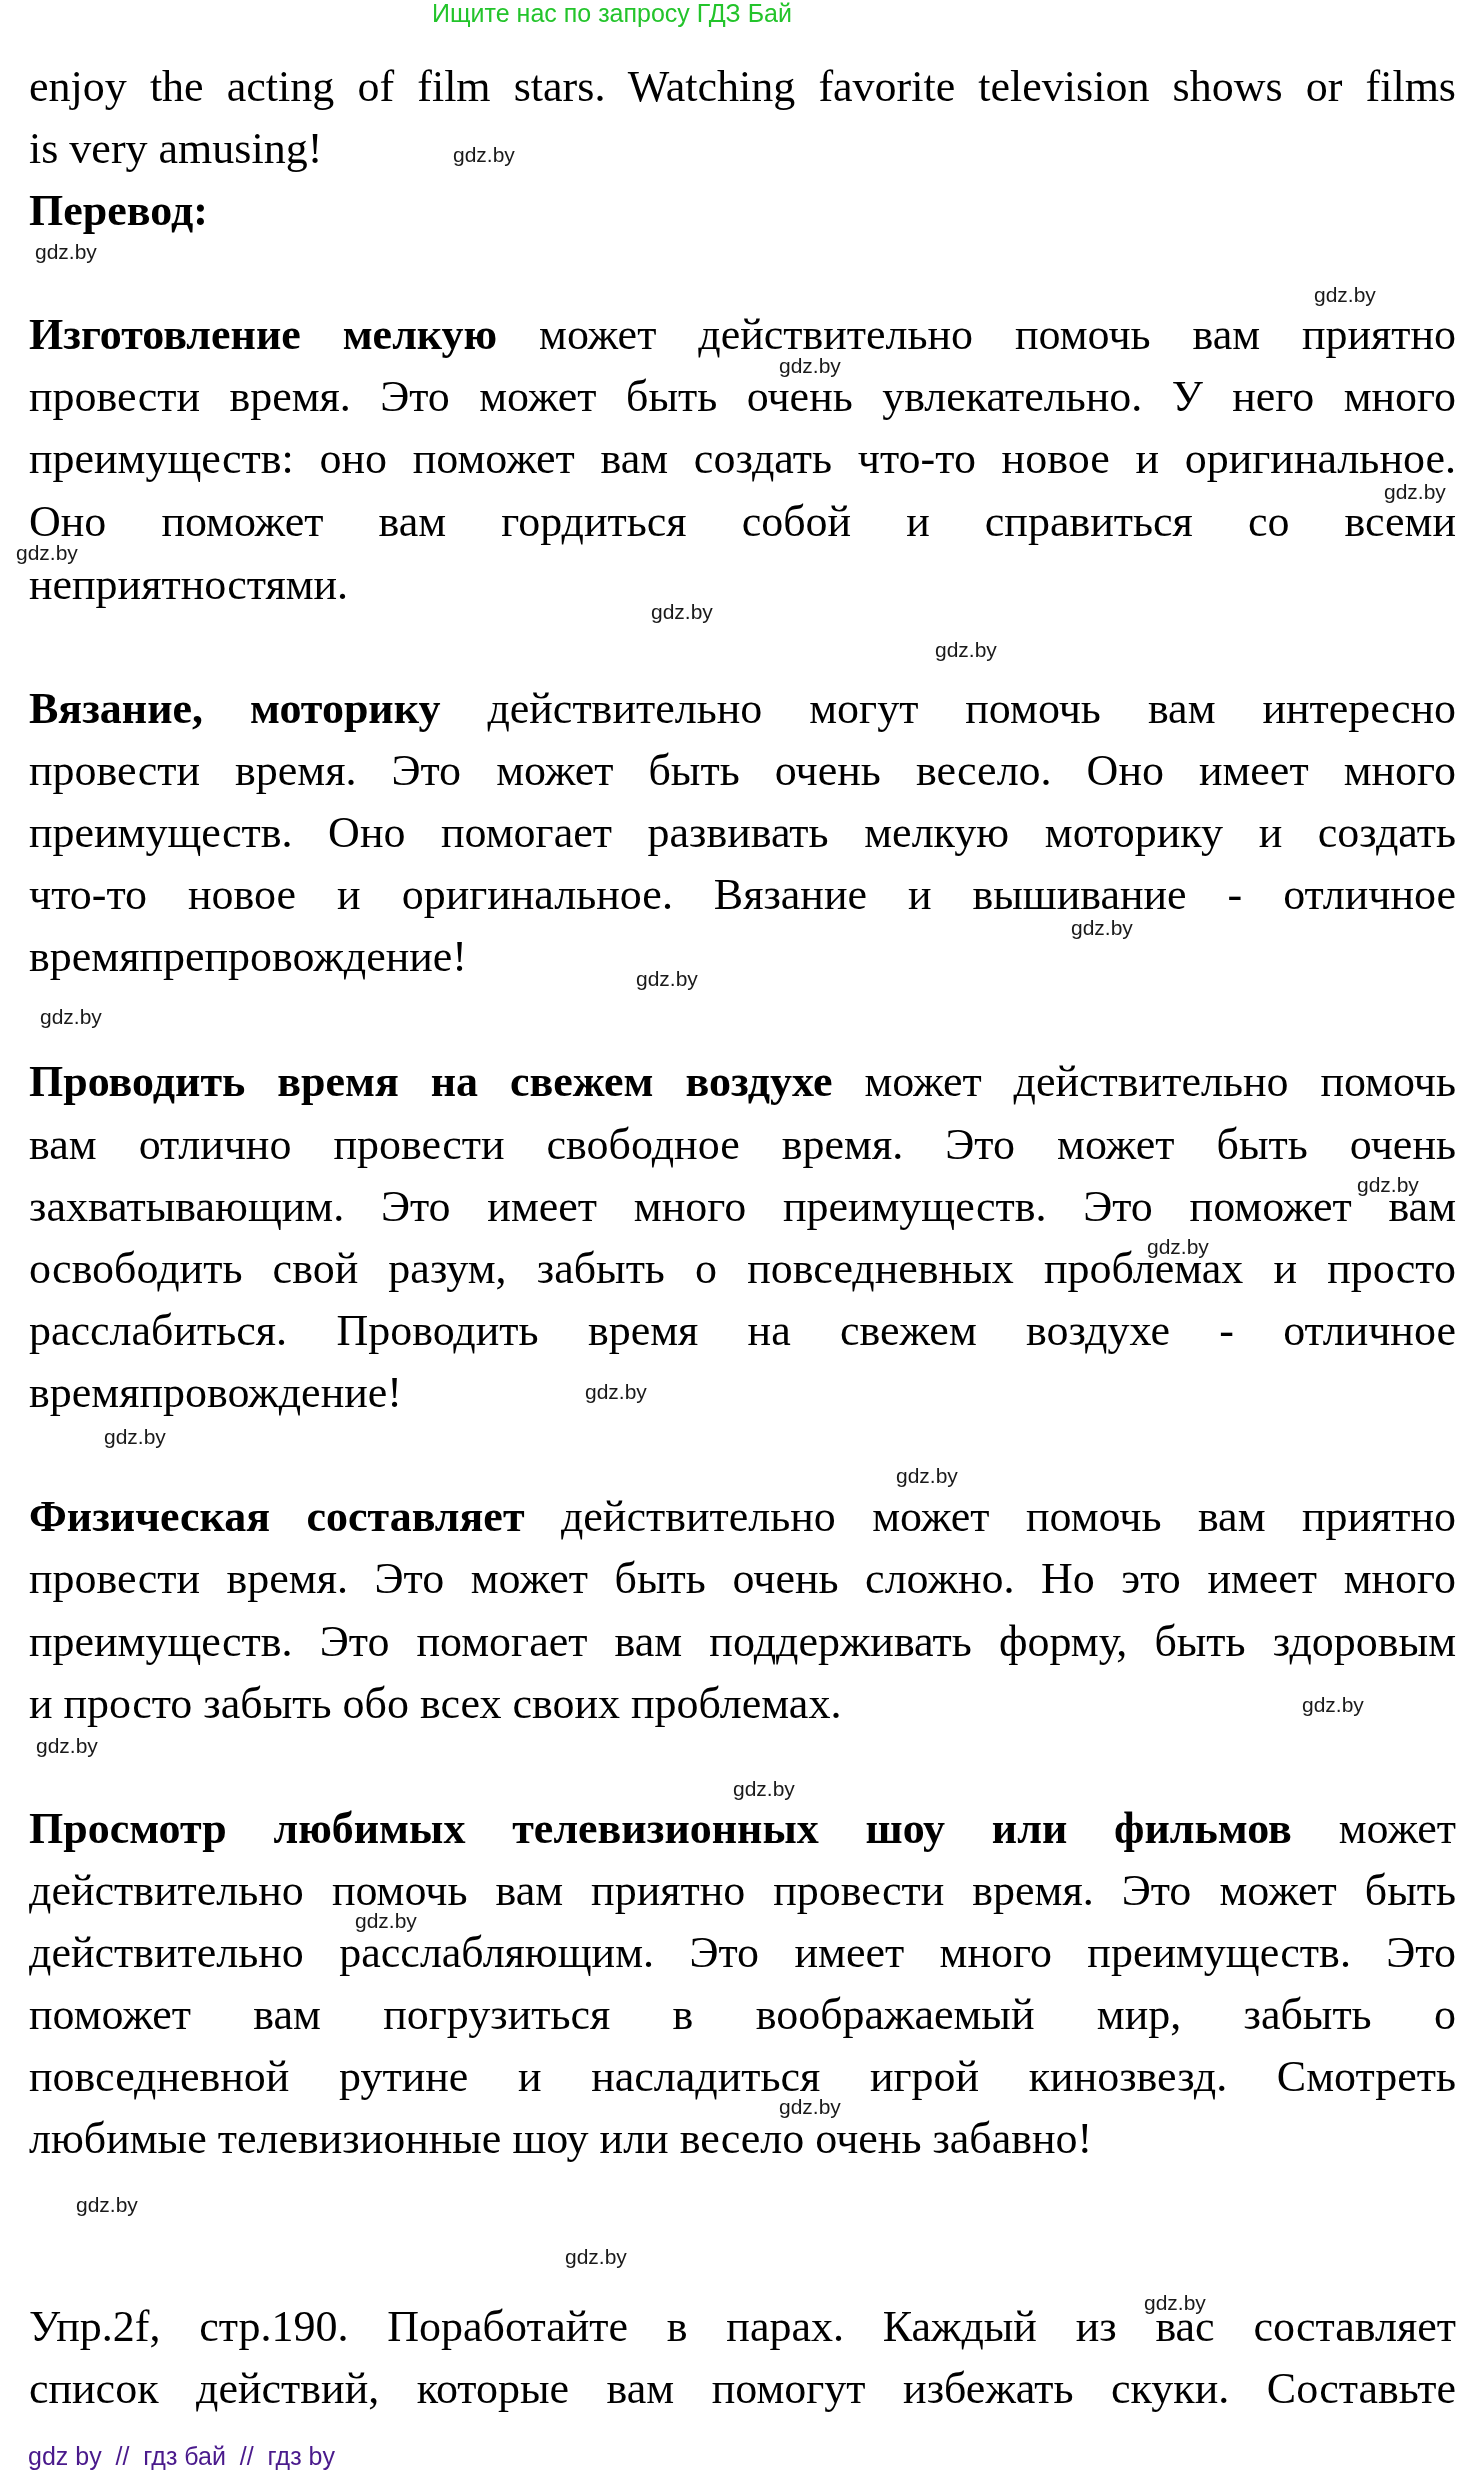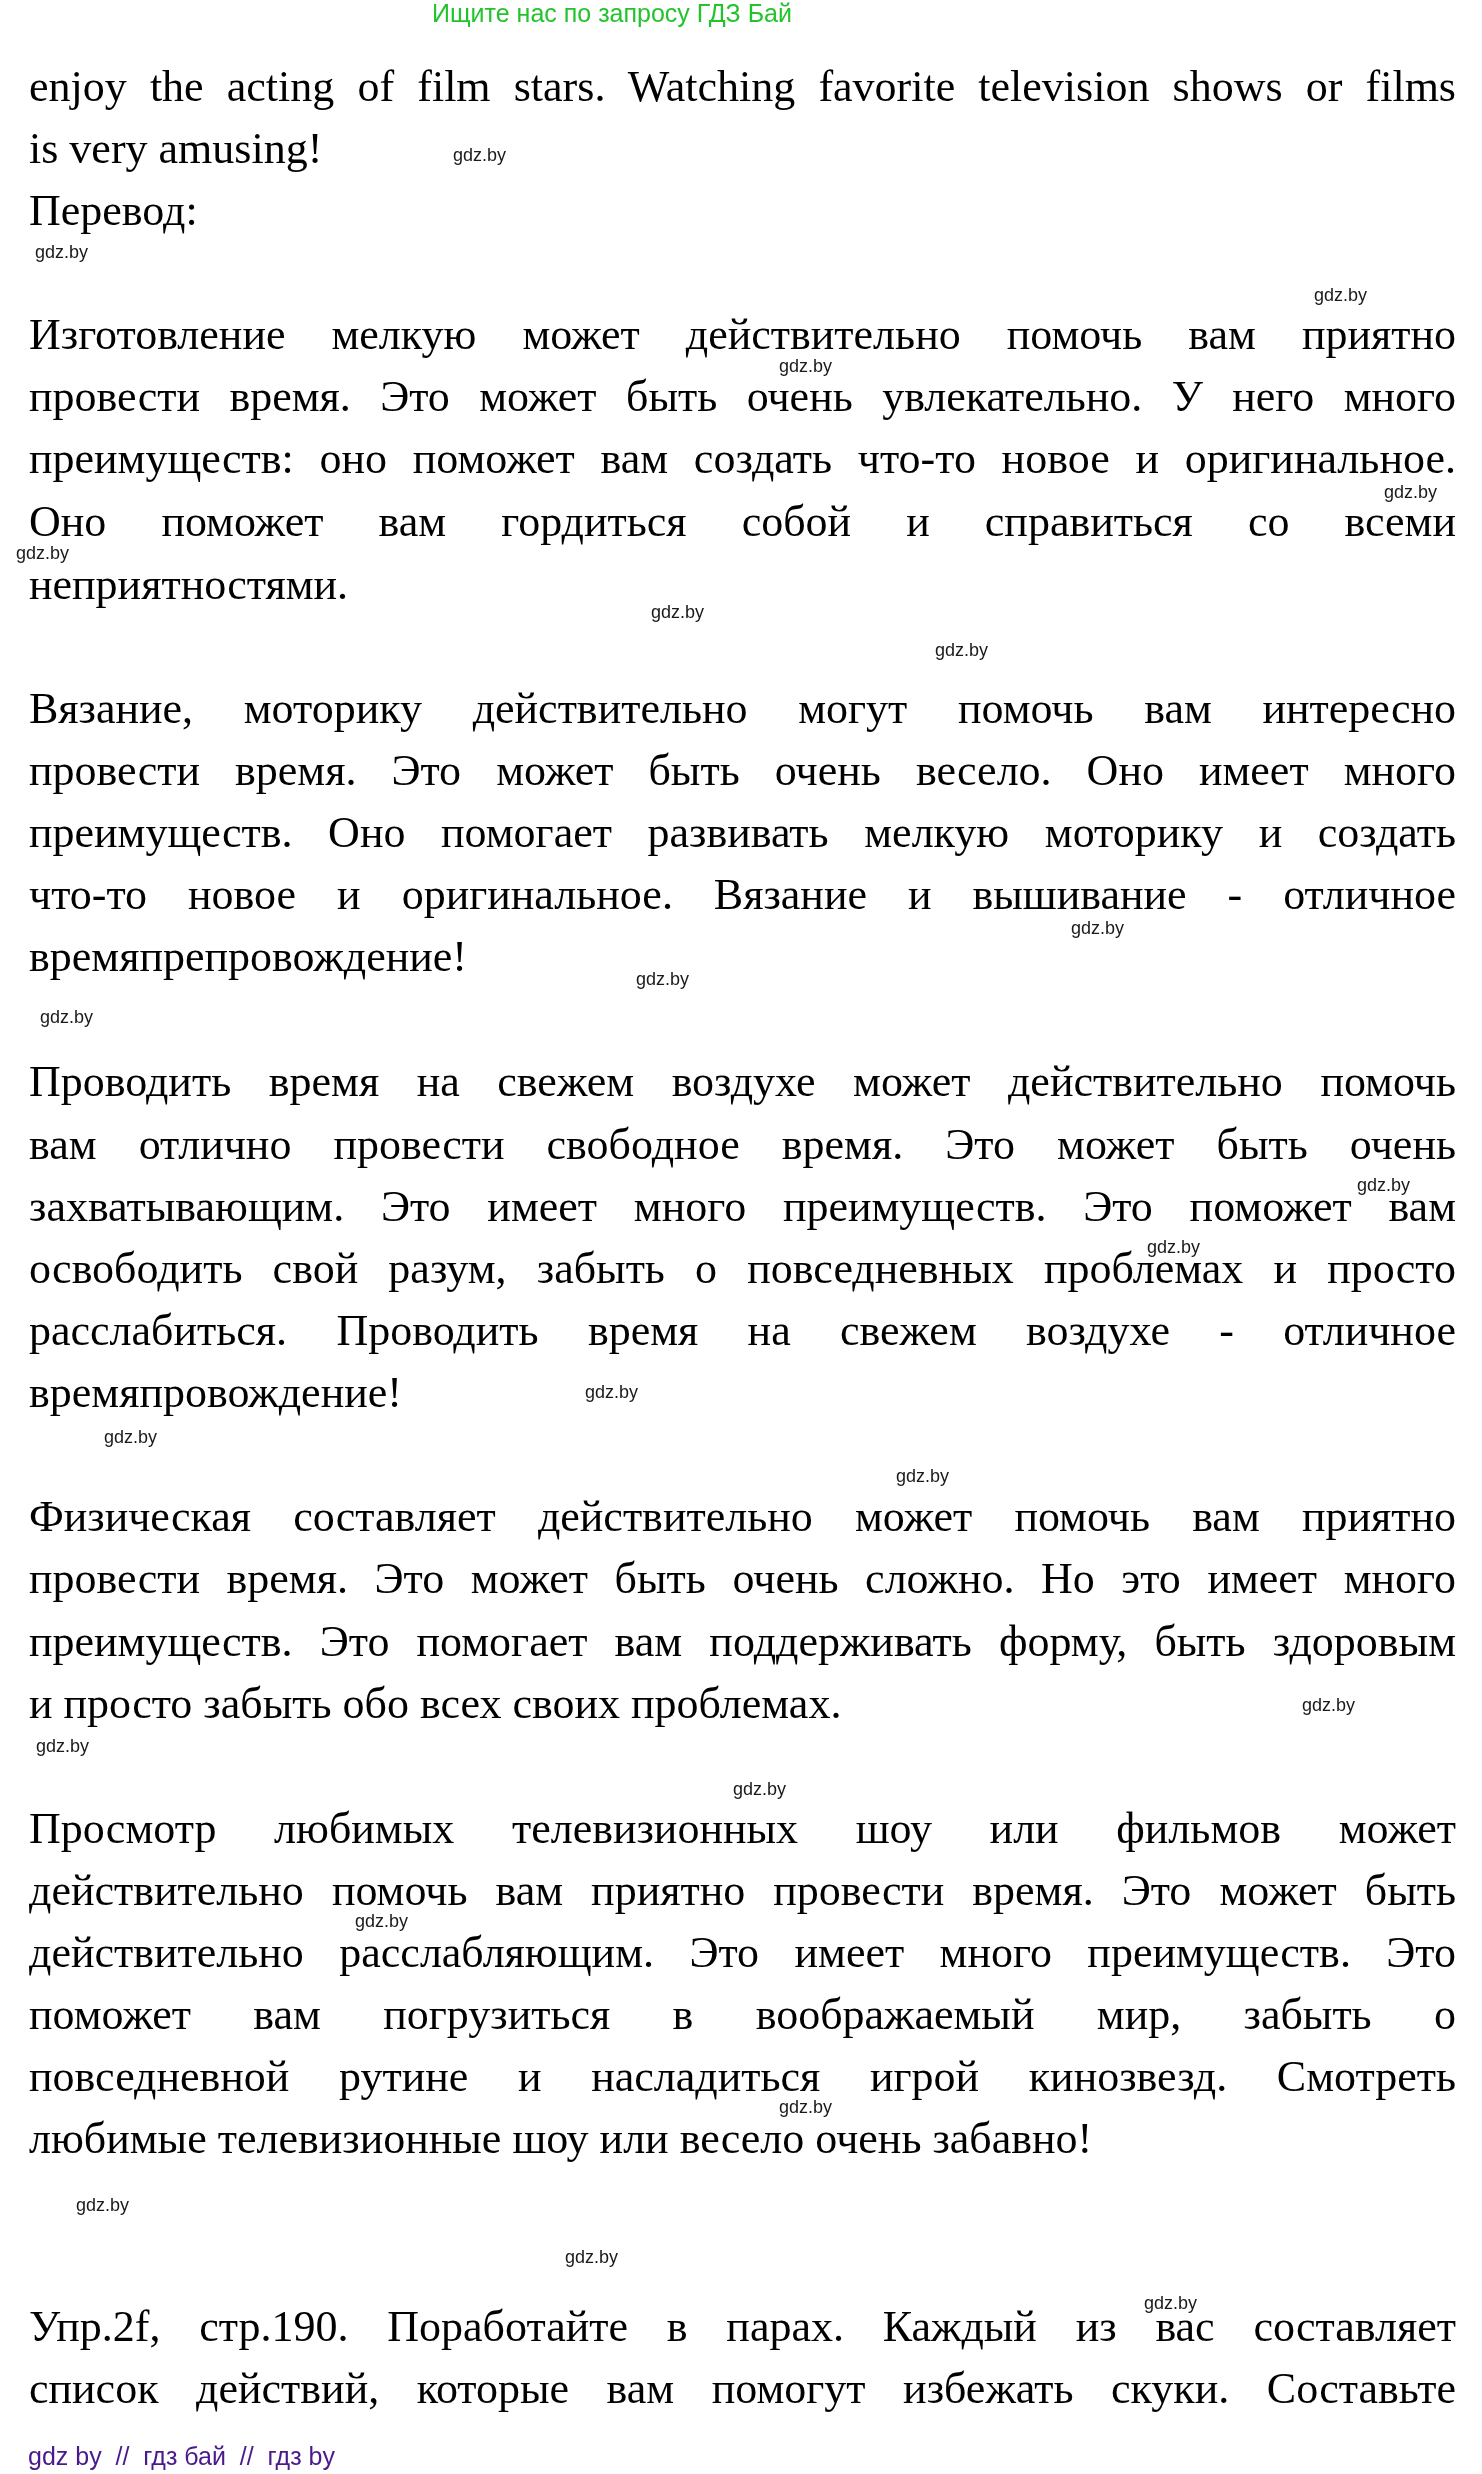--- a/index.html
+++ b/index.html
@@ -17,24 +17,24 @@
   .doc {
     position: absolute; left: 29px; width: 1427px; top: 0;
     font-family: "Liberation Serif", serif; font-size: 44px; color: #000;
   }
   .line {
     position: absolute; left: 0; width: 1427px; height: 62px;
     line-height: 62px; white-space: nowrap; overflow: visible;
     text-align: justify; text-align-last: justify;
   }
   .line.last { text-align: right; text-align-last: left; }
-  .line b { font-weight: normal; }
+  .line b { font-weight: bold; }
   .wm {
     position: absolute; font-family: "Liberation Sans", sans-serif;
-    font-size: 18px; line-height: 22.6px; color: #1a1a1a; white-space: nowrap;
+    font-size: 21px; line-height: 22.6px; color: #1a1a1a; white-space: nowrap;
   }
 </style>
 </head>
 <body>
 
 <div class="header">Ищите нас по запросу ГДЗ Бай</div>
 
 <div class="doc">
 
   <div class="line" style="top:56px">enjoy the acting of film stars. Watching favorite television shows or films</div>

